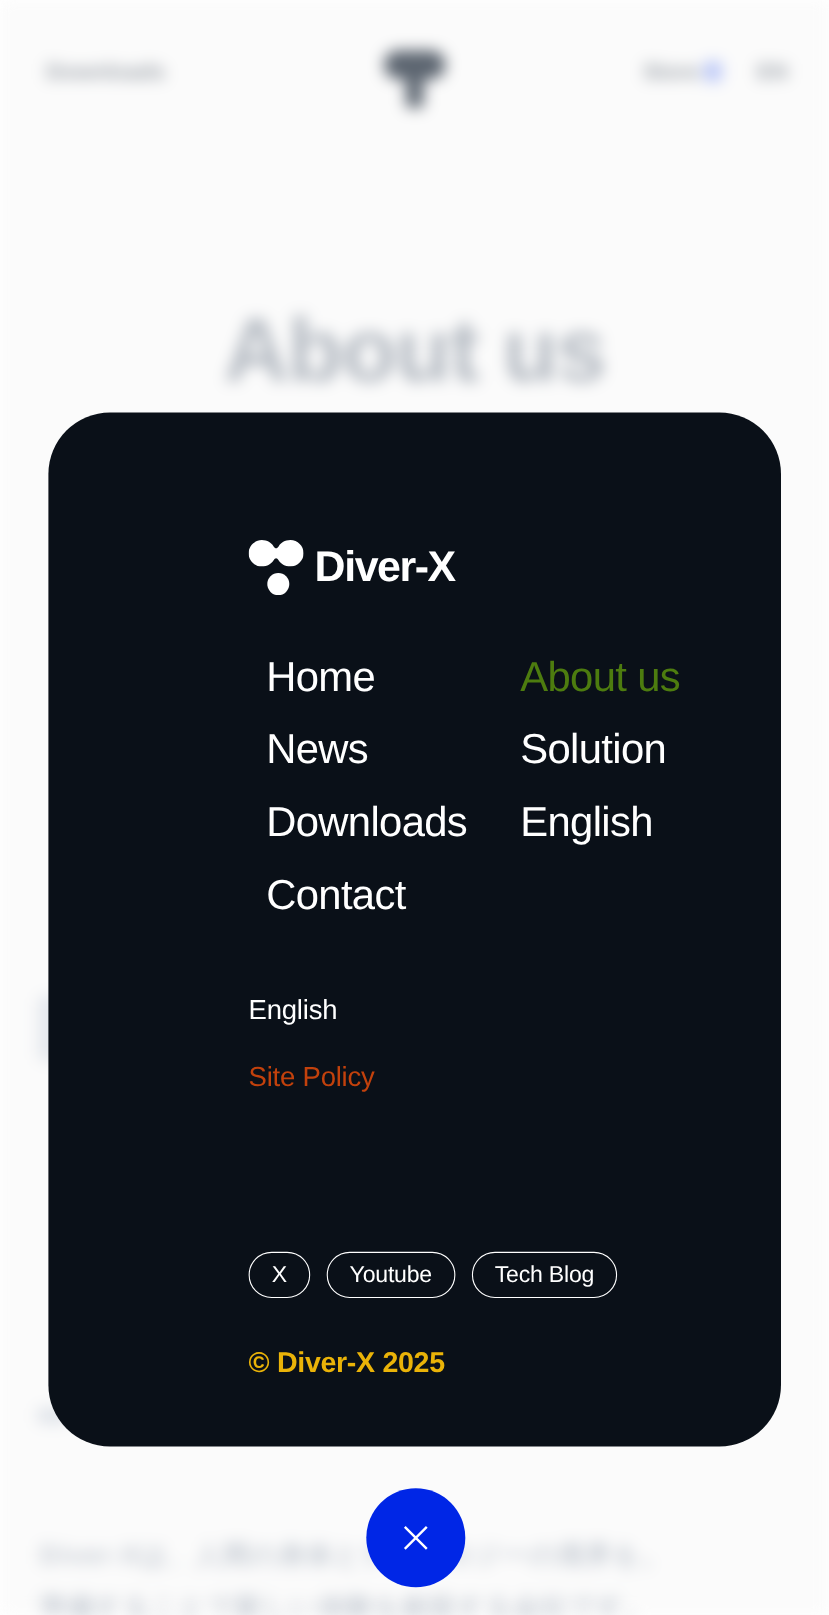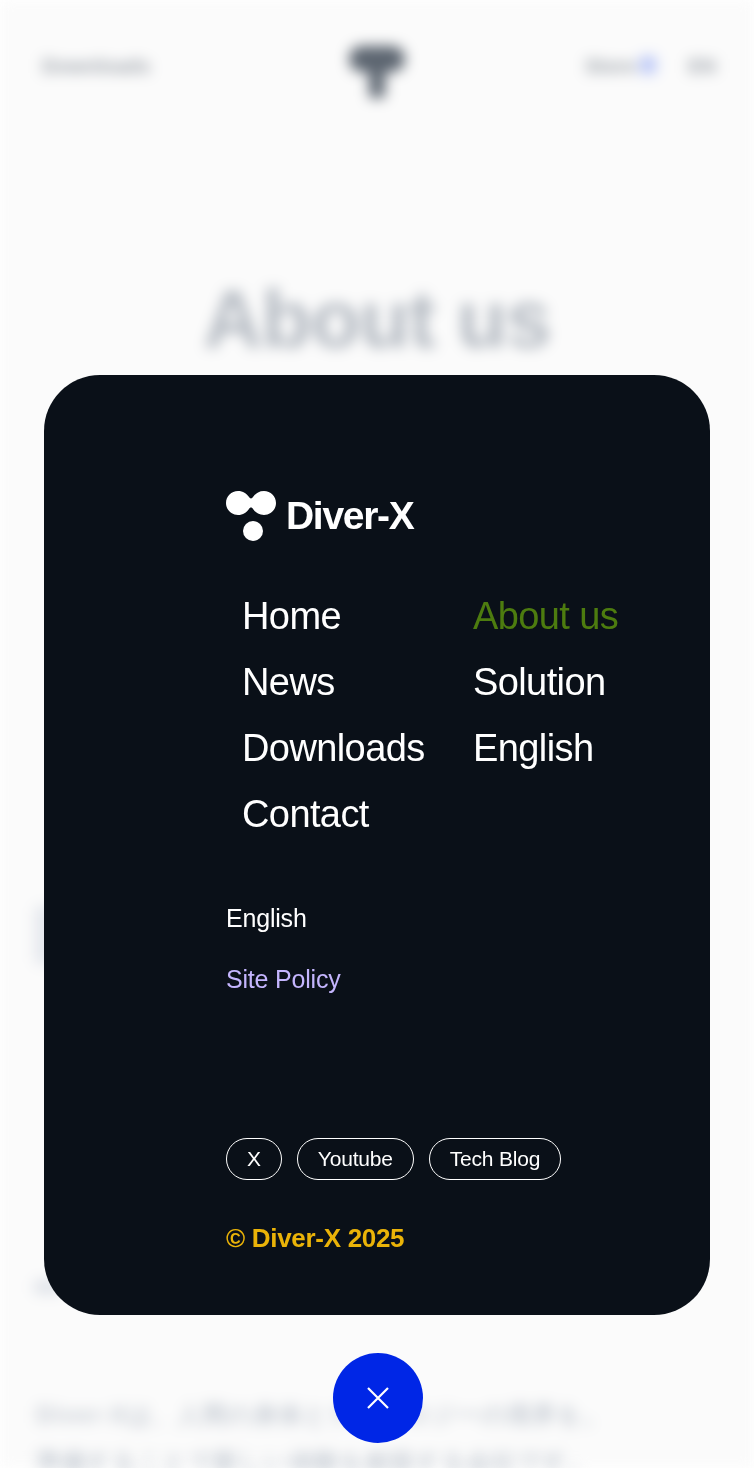--- a/index.html
+++ b/index.html
@@ -122,21 +122,21 @@
   .nav-link.active { color:#4d7c0f; }
 
   
   .meta { position:absolute; left:155px; top:531px; }
   .meta-lang {
     font-size:25px; font-weight:400; color:#ffffff;
     line-height:1; letter-spacing:-0.2px; cursor:pointer;
     display:block; margin-bottom:29px;
   }
   .meta-link {
-    font-size:25px; font-weight:400; color:#c4b5fd;
+    font-size:25px; font-weight:400; color:#c2410c;
     line-height:38px; letter-spacing:-0.2px;
     text-decoration:none; cursor:pointer;
     display:flex; align-items:center; gap:6px;
   }
   .ext-arrow { display:inline-block; width:22px; height:24px; margin-left:2px; }
 
   
   .socials {
     position:absolute; left:155px; top:763px;
     display:flex; gap:15px;

